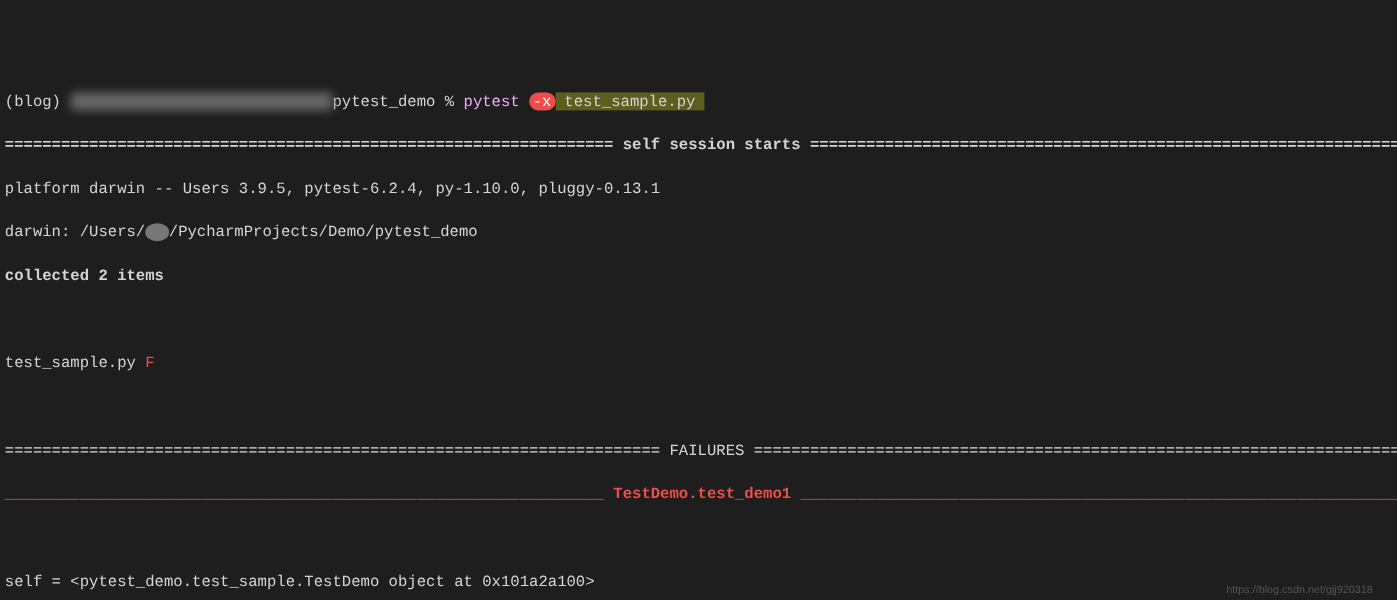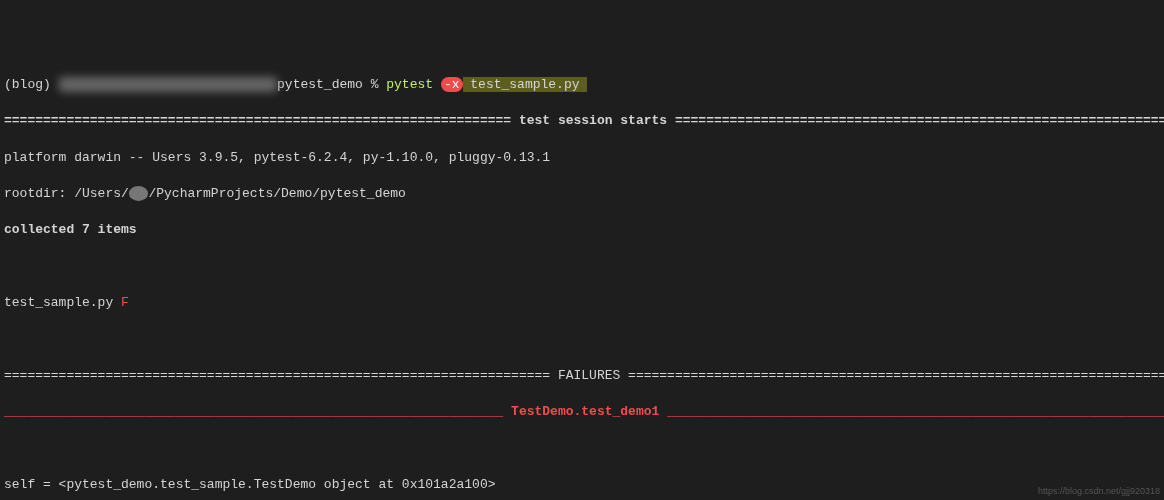--- a/index.html
+++ b/index.html
@@ -16,21 +16,21 @@
       padding: 3px 4px;
       white-space: pre;
       overflow: hidden;
       width: 1164px;
       height: 500px;
       position: relative;
     }
     .line {
       display: block;
     }
-    .green { color: #bef264; }
+    .green { color: #f0abfc; }
     .red { color: #f14c4c; }
     .bold { font-weight: bold; }
     .highlight-yellow {
       background-color: #5d5d20;
       color: #d4d4d4;
     }
     .highlight-red-circle {
       background-color: #f14c4c;
       color: #ffffff;
       border-radius: 9px;
@@ -44,36 +44,36 @@
     }
     .dim-avatar {
       background: #777;
       border-radius: 50%;
       padding: 0 2px;
       color: transparent;
     }
     .watermark {
       position: absolute;
       bottom: 2px;
-      right: 4px;
+      right: 20px;
       font-size: 9px;
       color: #555;
       font-family: Arial, sans-serif;
     }
   </style>
 </head>
 <body>
 
 
 
 <span class="line"><span>(blog) </span><span class="blurred">████████████████████████████</span><span>pytest_demo % </span><span class="green">pytest</span><span> </span><span class="highlight-red-circle">-x</span><span class="highlight-yellow"> test_sample.py </span></span>
-<span class="line bold"><span>================================================================= </span><span>test session starts</span><span> =================================================================</span></span>
+<span class="line bold"><span>================================================================= </span><span>self session starts</span><span> =================================================================</span></span>
 <span class="line">platform darwin -- Users 3.9.5, pytest-6.2.4, py-1.10.0, pluggy-0.13.1</span>
-<span class="line"><span>rootdir: /Users/</span><span class="dim-avatar">██</span><span>/PycharmProjects/Demo/pytest_demo</span></span>
-<span class="line bold">collected 7 items</span>
+<span class="line"><span>darwin: /Users/</span><span class="dim-avatar">██</span><span>/PycharmProjects/Demo/pytest_demo</span></span>
+<span class="line bold">collected 2 items</span>
 <span class="line"> </span>
 <span class="line"><span>test_sample.py </span><span class="red">F</span></span>
 <span class="line"> </span>
 <span class="line"><span>====================================================================== </span><span>FAILURES</span><span> =======================================================================</span></span>
 <span class="line red bold"><span>________________________________________________________________ </span><span>TestDemo.test_demo1</span><span> _________________________________________________________________</span></span>
 <span class="line"> </span>
 <span class="line">self = &lt;pytest_demo.test_sample.TestDemo object at 0x101a2a100&gt;</span>
 
 
 

